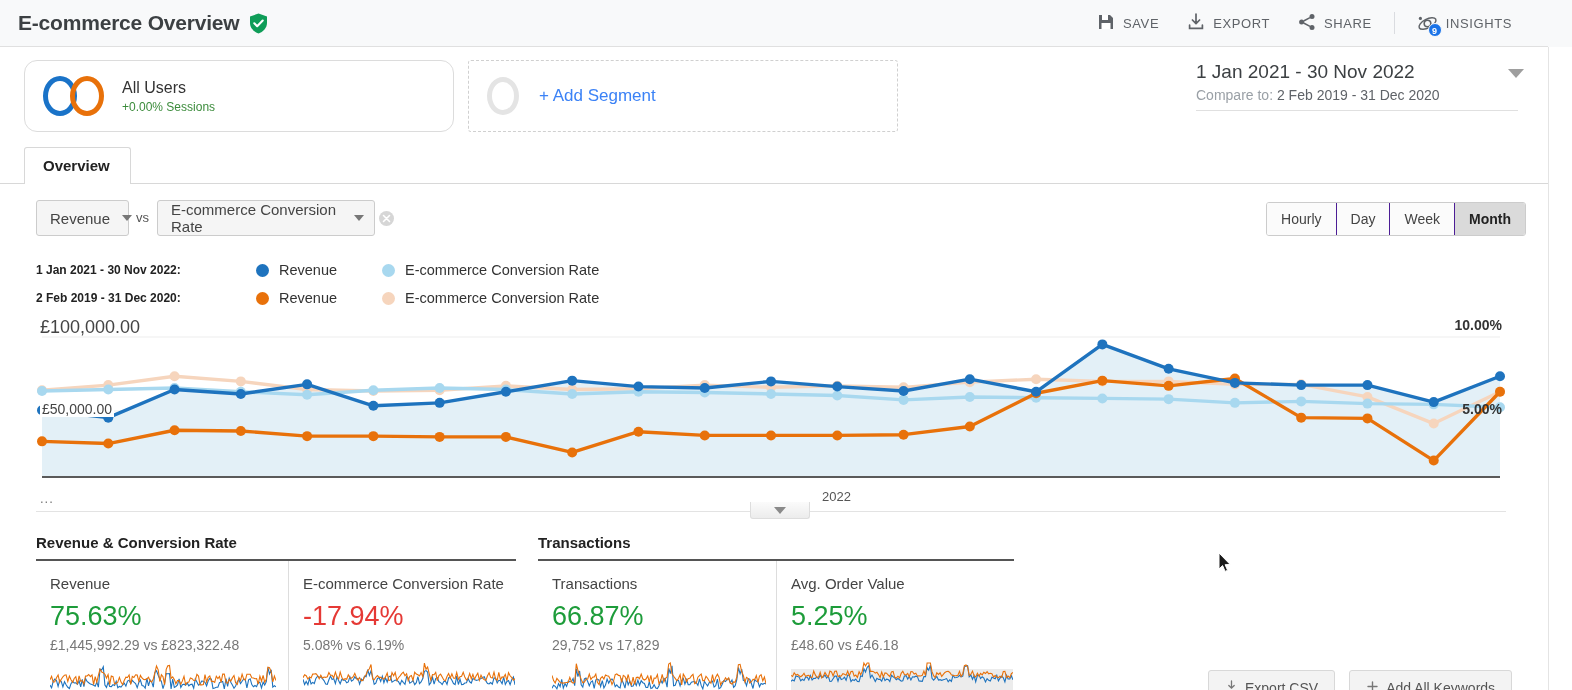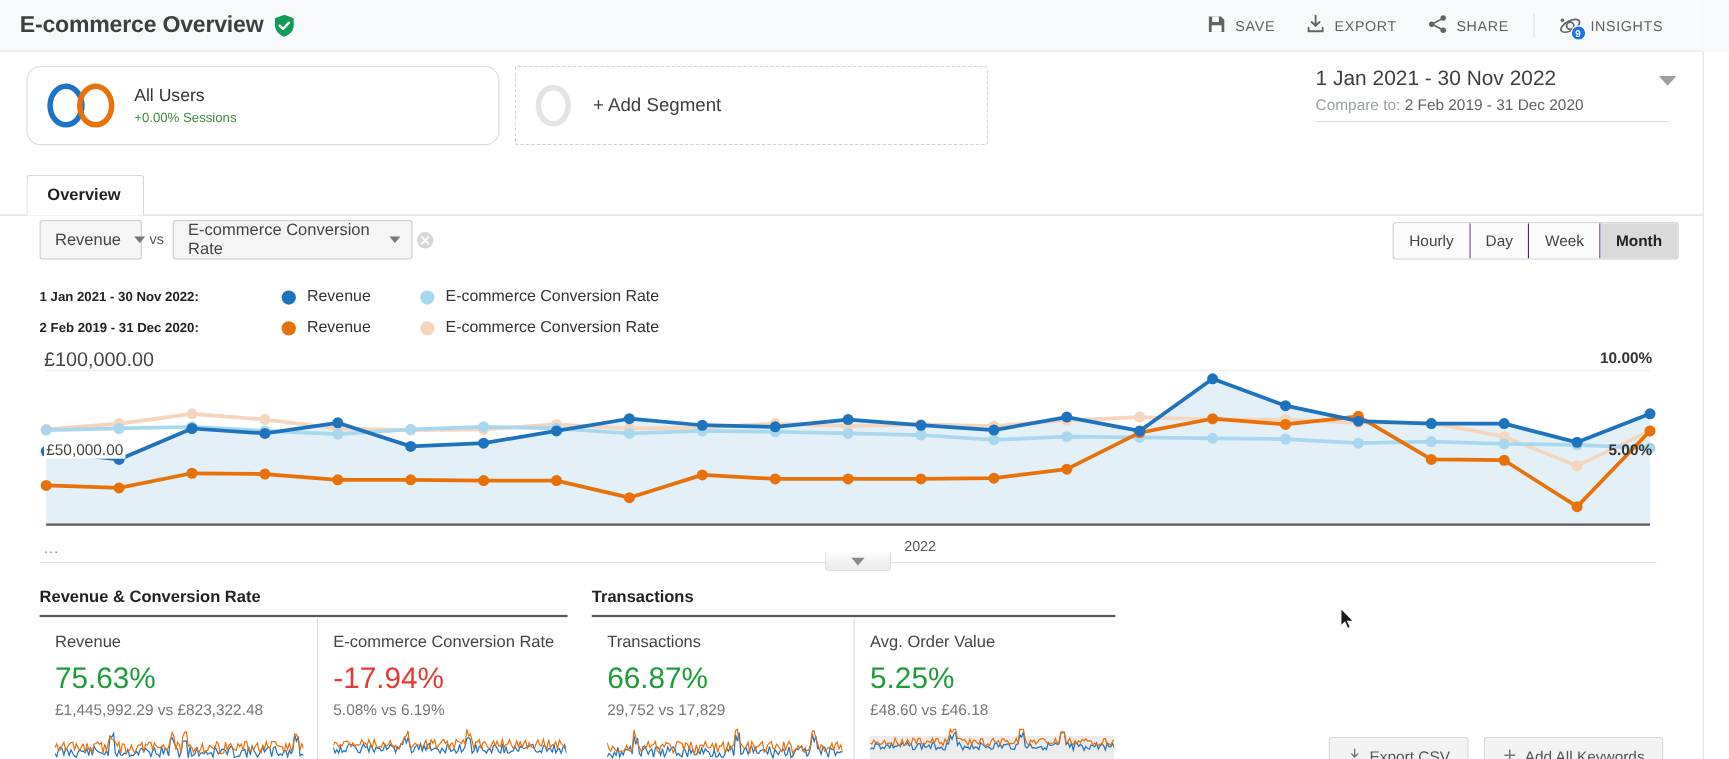--- a/index.html
+++ b/index.html
@@ -62,38 +62,38 @@
   .seg-text { margin-left:18px; }
   .seg-name { font-size:16px; color:#333; line-height:20px; }
   .seg-sub { font-size:12px; color:#3c8c3c; margin-top:2px; }
 
   .add-segment {
     position:absolute; left:468px; top:13px; width:430px; height:72px;
     border:1px dashed #d0d0d0; border-radius:3px; background:#fff;
     display:flex; align-items:center; cursor:pointer;
   }
   .add-ring { margin-left:18px; width:32px; height:38px; border-radius:50%; border:5px solid #e4e4e4; }
-  .add-label { margin-left:20px; font-size:17px; color:#404040; }
+  .add-label { margin-left:20px; font-size:17px; color:#3b82f6; }
 
   .daterange {
     position:absolute; right:30px; top:12px; width:322px;
     border-bottom:1px solid #e0e0e0; padding-bottom:5px; cursor:pointer;
   }
   .dr-main { font-size:19px; color:#3c4043; line-height:26px; }
   .dr-sub { font-size:14px; color:#5f6368; line-height:20px; }
   .dr-sub .dr-cmp-label { color:#9aa0a6; }
   .dr-caret {
     position:absolute; right:24px; top:22px;
     width:0;height:0;border-left:8px solid transparent;border-right:8px solid transparent;
     border-top:9px solid #9e9e9e;
   }
 
   
   .tabrow {
-    position:absolute; left:0; top:152px; width:1548px; height:44px;
+    position:absolute; left:0; top:140px; width:1548px; height:44px;
   }
   .tabrow:after {
     content:''; position:absolute; left:0; bottom:0; width:1548px; height:1px; background:#d8d8d8;
   }
   .tab {
     position:absolute; left:24px; top:7px; height:37px;
     padding:9px 20px 0 18px; font-size:15px; font-weight:bold; color:#222;
     background:#fff; border:1px solid #d8d8d8; border-bottom:none;
     border-radius:3px 3px 0 0; z-index:2; cursor:pointer;
   }

